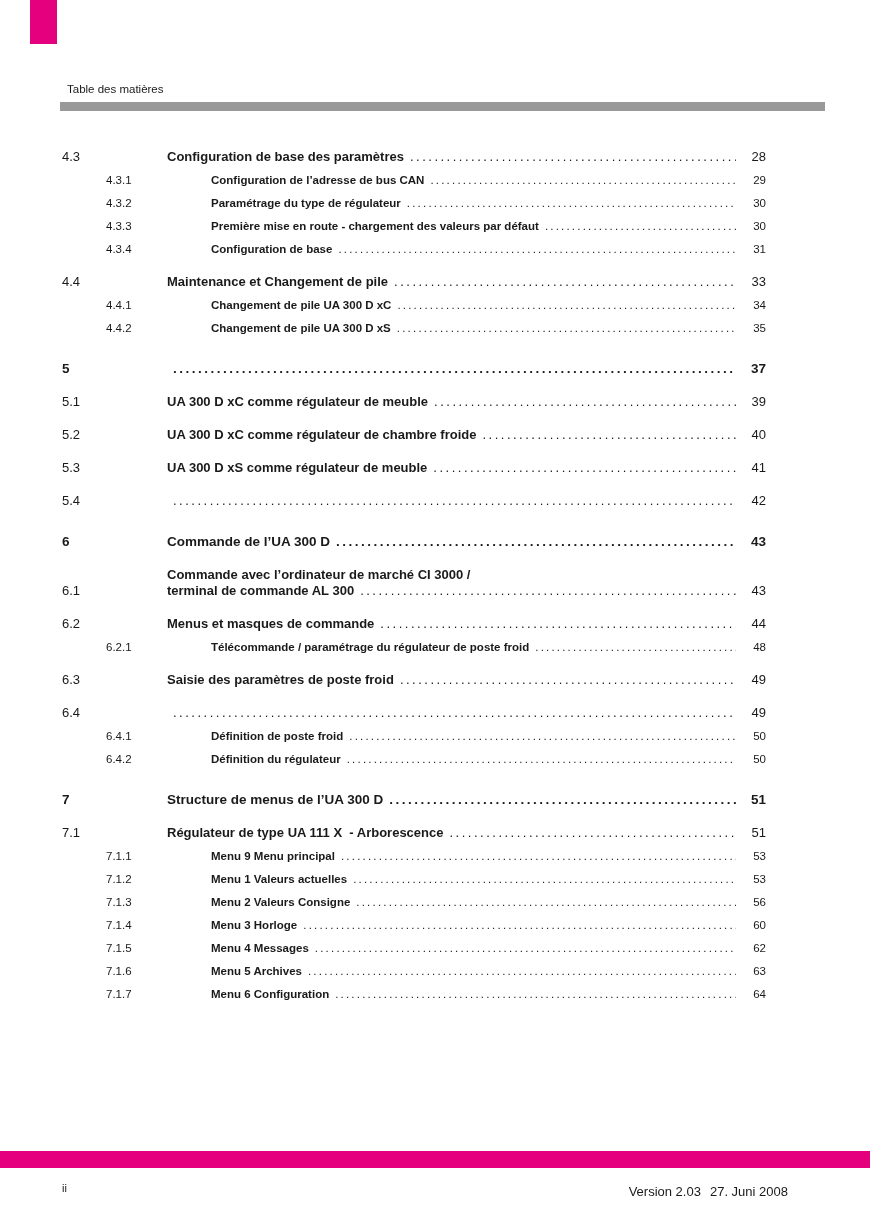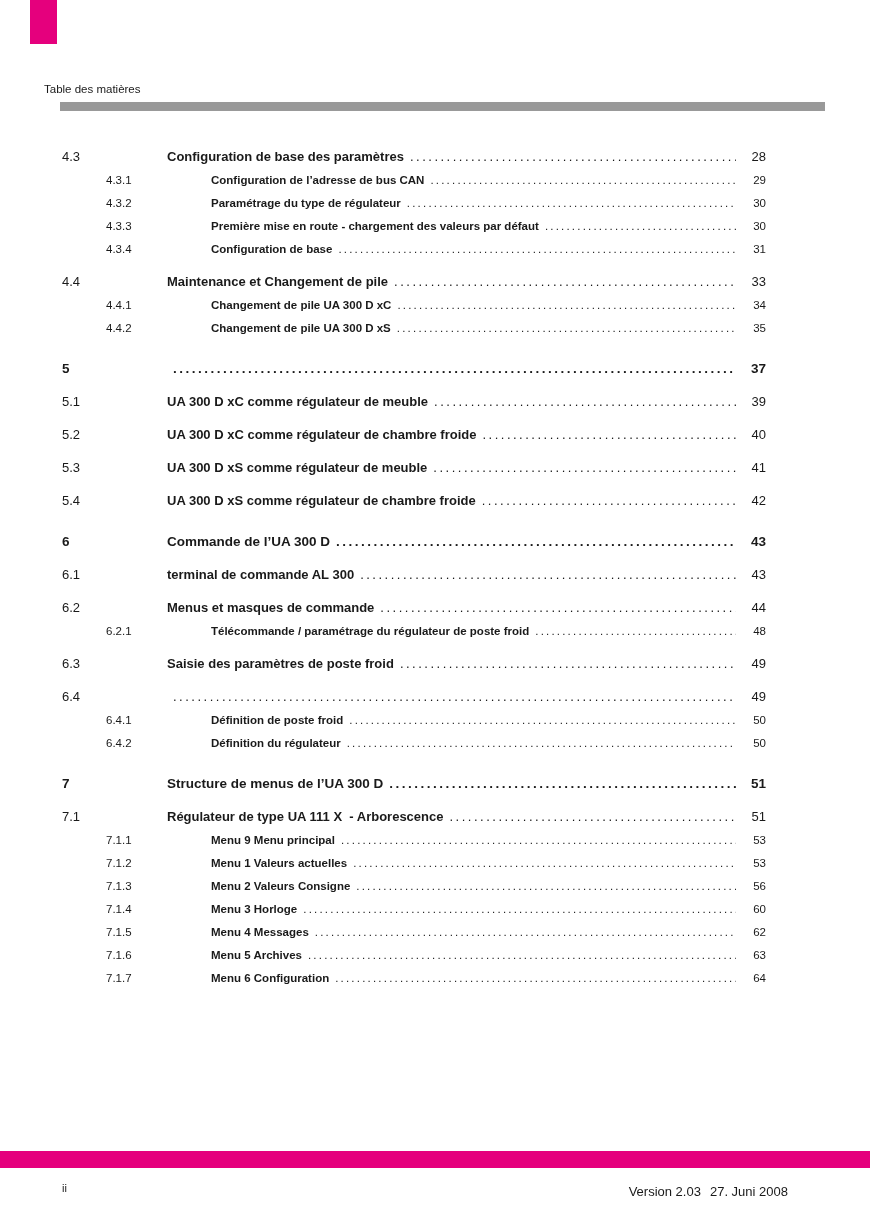--- a/index.html
+++ b/index.html
@@ -2,21 +2,21 @@
 <html><head>
 <meta charset="utf-8">
 <style>
   html,body{margin:0;padding:0;}
   body{
     width:870px;height:1230px;position:relative;overflow:hidden;
     background:#ffffff;color:#1a1a1a;
     font-family:"Liberation Sans", sans-serif;
   }
   .corner-mark{position:absolute;left:30px;top:0;width:27px;height:44px;background:#e5007d;}
-  .header-title{position:absolute;left:44px;top:82px;font-size:11.5px;line-height:14px;}
+  .header-title{position:absolute;left:67px;top:82px;font-size:11.5px;line-height:14px;}
   .header-rule{position:absolute;left:60px;top:102px;width:765px;height:9px;background:#999999;}
 
   .toc{position:absolute;left:62px;top:149px;width:704px;}
   .row{display:flex;align-items:baseline;font-size:13px;line-height:16px;}
   .row.section{margin-top:17px;align-items:flex-end;}
   .row.chapter{margin-top:25px;font-weight:bold;font-size:13.5px;}
   .row.sub{margin-top:8px;font-size:11.5px;line-height:15px;margin-left:44px;}
   .row:first-child{margin-top:0;}
   .num{flex:0 0 105px;}
   .mid{flex:1 1 auto;min-width:0;display:flex;flex-direction:column;}
@@ -169,41 +169,44 @@
         <span class="leader leader1">............................................................................................................................................................................................................................</span>
       </span>
 
     </span>
     <span class="page">41</span>
   </div>
     <div class="row section">
     <span class="num">5.4</span>
     <span class="mid">
       <span class="line line1">
-        <span class="title">UA 300 D xS comme régulateur de chambre froide</span>
         <span class="leader leader1">............................................................................................................................................................................................................................</span>
       </span>
 
     </span>
     <span class="page">42</span>
   </div>
     <div class="row chapter">
     <span class="num">6</span>
     <span class="mid">
       <span class="line line1">
         <span class="title">Commande de l’UA 300 D</span>
         <span class="leader leader1">............................................................................................................................................................................................................................</span>
       </span>
 
     </span>
     <span class="page">43</span>
   </div>
     <div class="row section two-line">
     <span class="num">6.1</span>
     <span class="mid">
+      <span class="line line1">
+        <span class="title">Commande avec l’ordinateur de marché CI 3000 /</span>
+
+      </span>
       <span class="line line2">
         <span class="title">terminal de commande AL 300</span>
         <span class="leader leader2">............................................................................................................................................................................................................................</span>
       </span>
     </span>
     <span class="page">43</span>
   </div>
     <div class="row section">
     <span class="num">6.2</span>
     <span class="mid">

